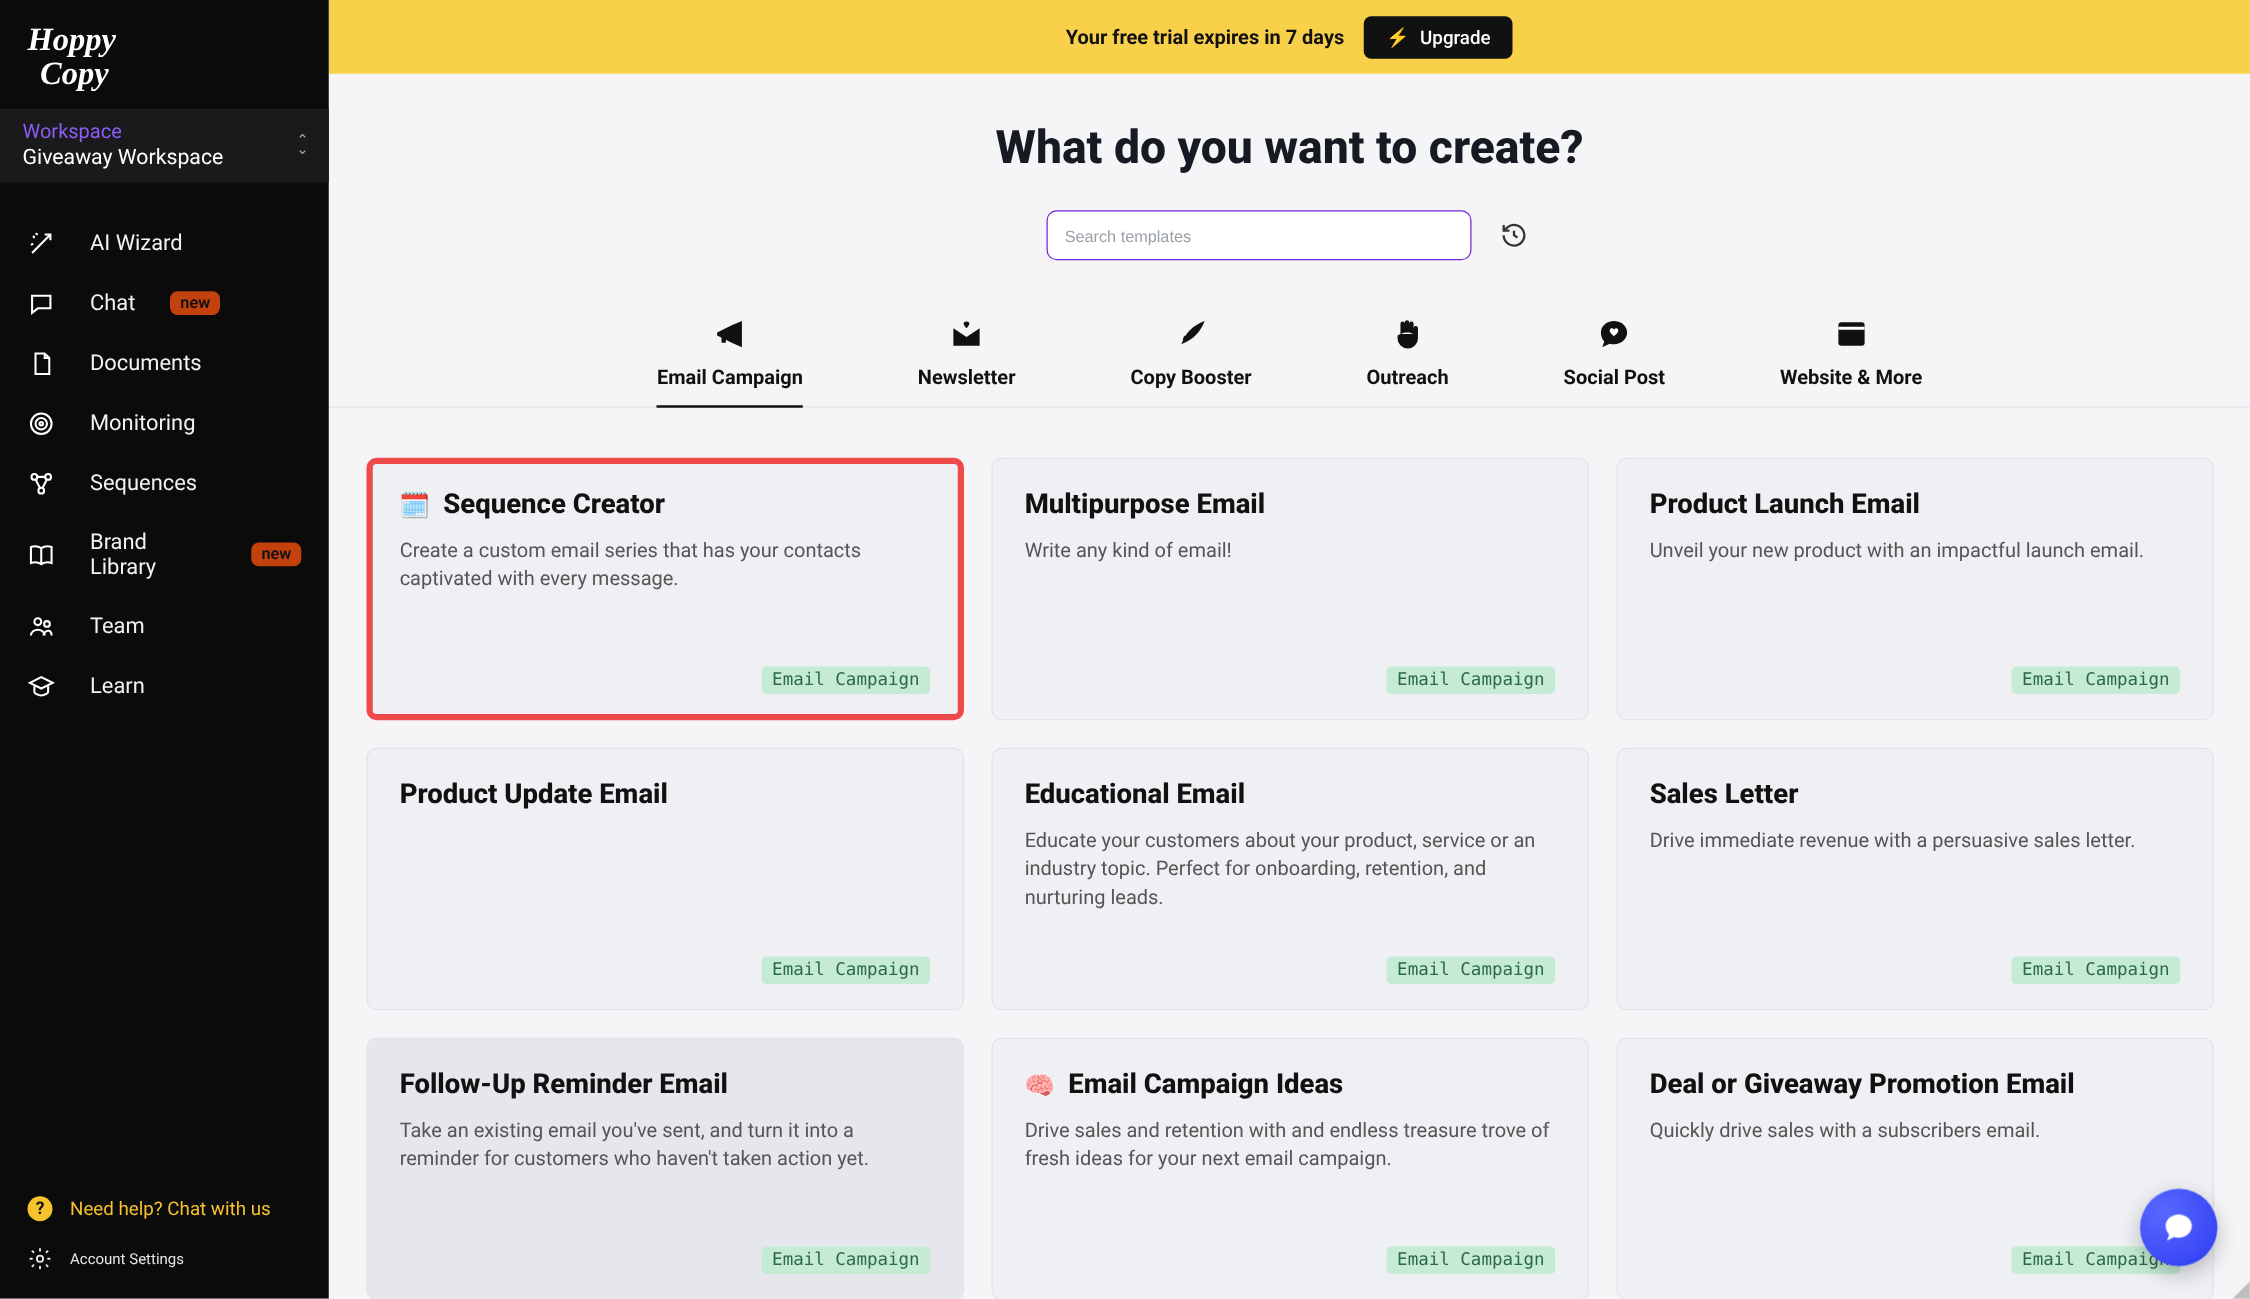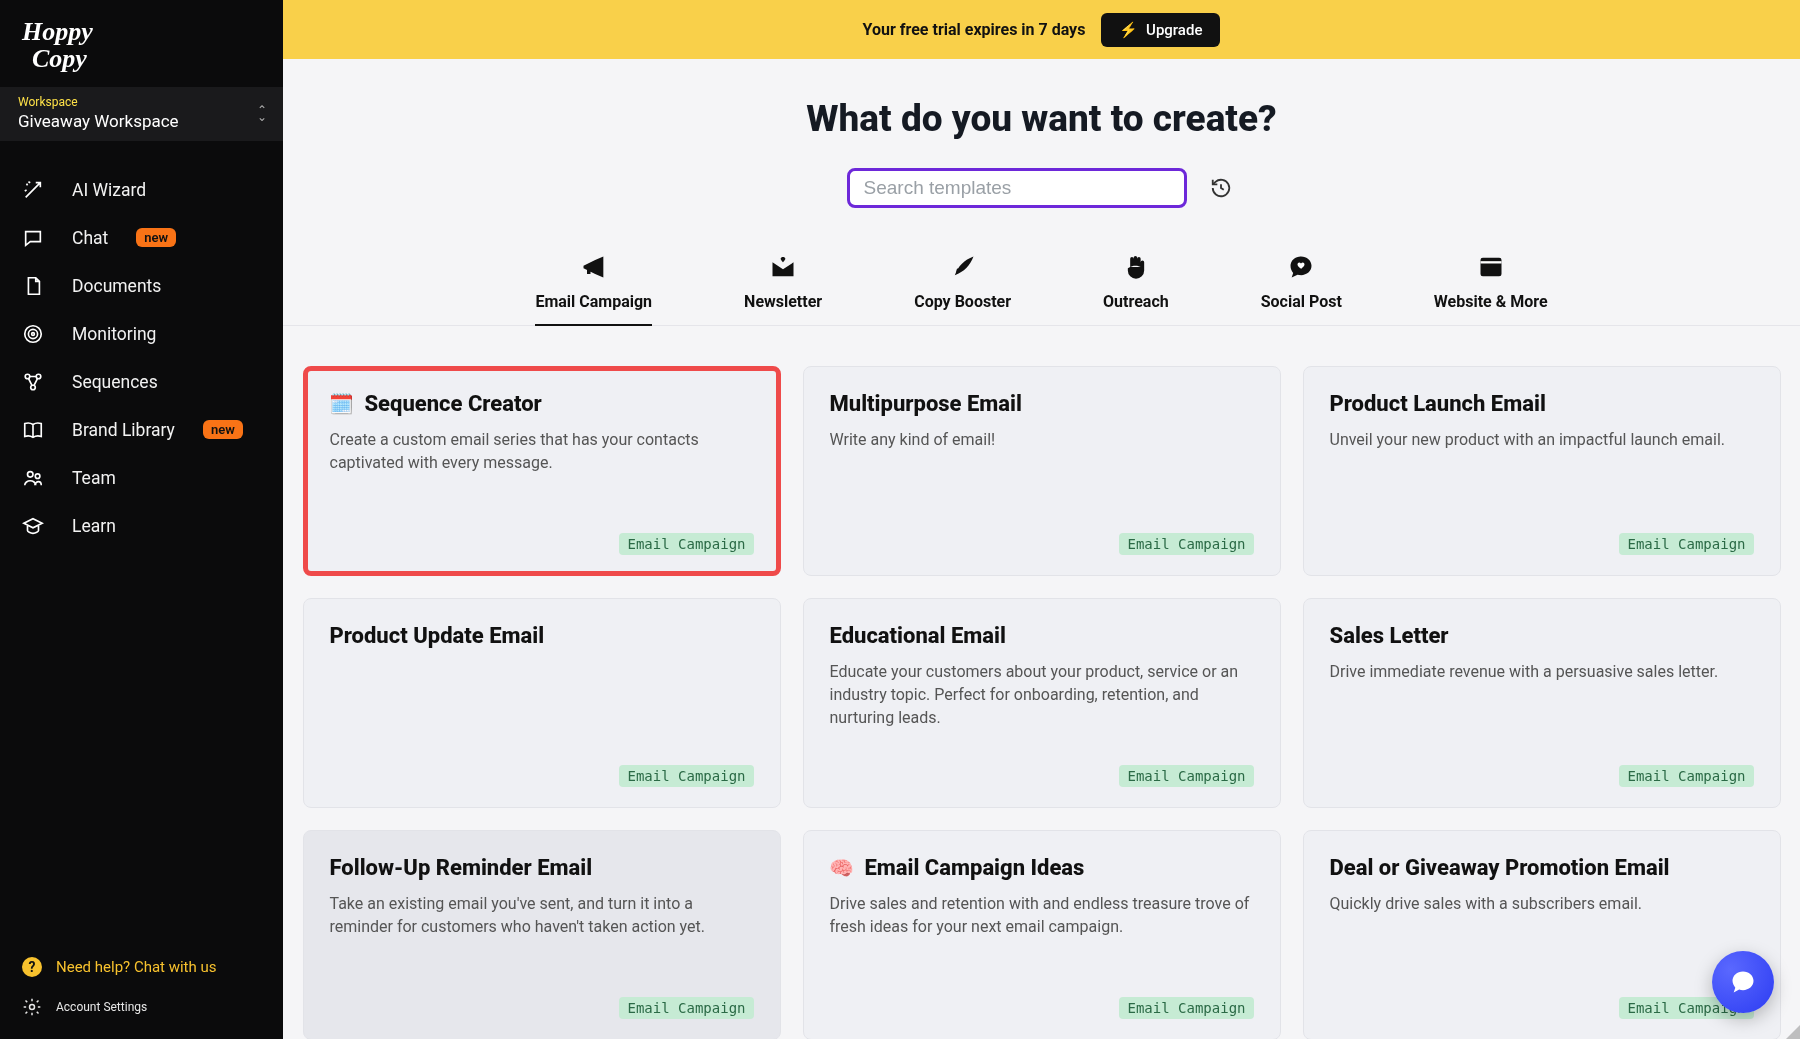--- a/index.html
+++ b/index.html
@@ -7,21 +7,21 @@
     font-family: -apple-system, BlinkMacSystemFont, "Segoe UI", Roboto, Helvetica, Arial, sans-serif;
     background: #f5f5f7;
     color: #111;
     width: 1800px;
     height: 1039px;
     overflow: hidden;
     display: flex;
   }
   
   .sidebar {
-    width: 283px;
+    width: 263px;
     background: #0b0b0c;
     color: #fff;
     display: flex;
     flex-direction: column;
     position: relative;
   }
   .logo {
     padding: 18px 22px 14px 22px;
     font-family: Georgia, 'Times New Roman', serif;
     font-weight: 700;
@@ -29,22 +29,22 @@
     line-height: 1.05;
     font-style: italic;
   }
   .workspace {
     background: #1a1a1c;
     padding: 8px 18px 10px 18px;
     position: relative;
     cursor: pointer;
   }
   .workspace-label {
-    font-size: 12px;
-    color: #fde047;
+    font-size: 16px;
+    color: #8b5cf6;
     margin-bottom: 2px;
   }
   .workspace-name {
     font-size: 17px;
     color: #fff;
   }
   .workspace-arrows {
     position: absolute;
     right: 16px;
     top: 50%;
@@ -72,21 +72,21 @@
   .nav-icon {
     width: 22px;
     height: 22px;
     display: flex;
     align-items: center;
     justify-content: center;
     flex-shrink: 0;
   }
   .nav-icon svg { width: 22px; height: 22px; stroke: #fff; fill: none; stroke-width: 1.8; }
   .badge {
-    background: #f97316;
+    background: #c2410c;
     color: #111;
     font-size: 13px;
     padding: 2px 8px;
     border-radius: 6px;
     font-weight: 600;
   }
   .sidebar-bottom {
     margin-top: auto;
     padding: 8px 8px 14px 8px;
     display: flex;
@@ -164,24 +164,24 @@
   .search-row {
     display:flex;
     align-items:center;
     justify-content:center;
     gap: 18px;
     margin-top: 28px;
   }
   .search-input {
     width: 340px;
     height: 40px;
-    border: 3px solid #6d28d9;
+    border: 1px solid #6d28d9;
     border-radius: 8px;
     padding: 0 14px;
-    font-size: 19px;
+    font-size: 13px;
     color:#333;
     background:#fff;
   }
   .search-input::placeholder { color:#9aa0a6; }
   .history-btn {
     width: 32px;height:32px;
     display:flex;align-items:center;justify-content:center;
     cursor:pointer;color:#333;
   }
   .history-btn svg{width:22px;height:22px;stroke:#333;fill:none;stroke-width:2;}

